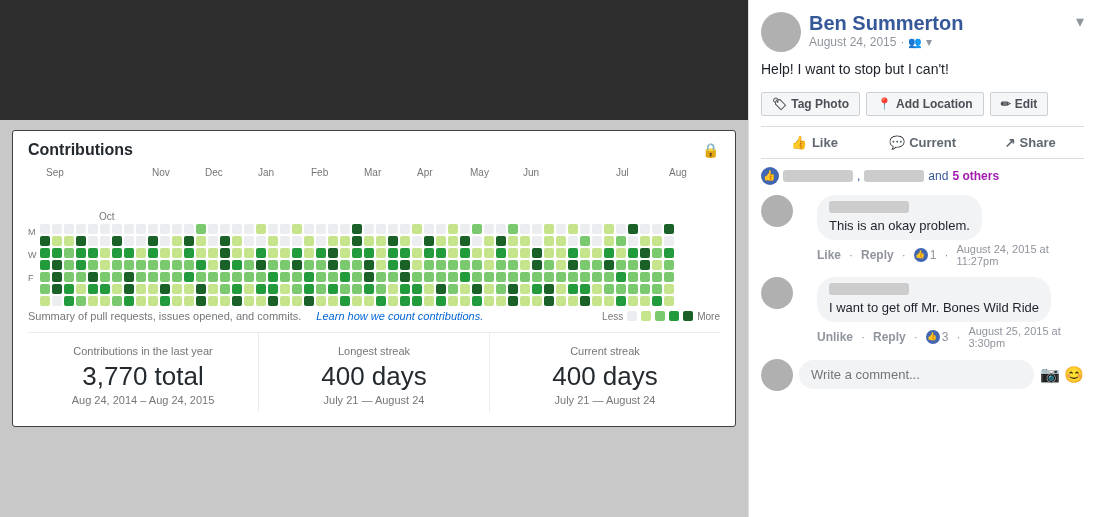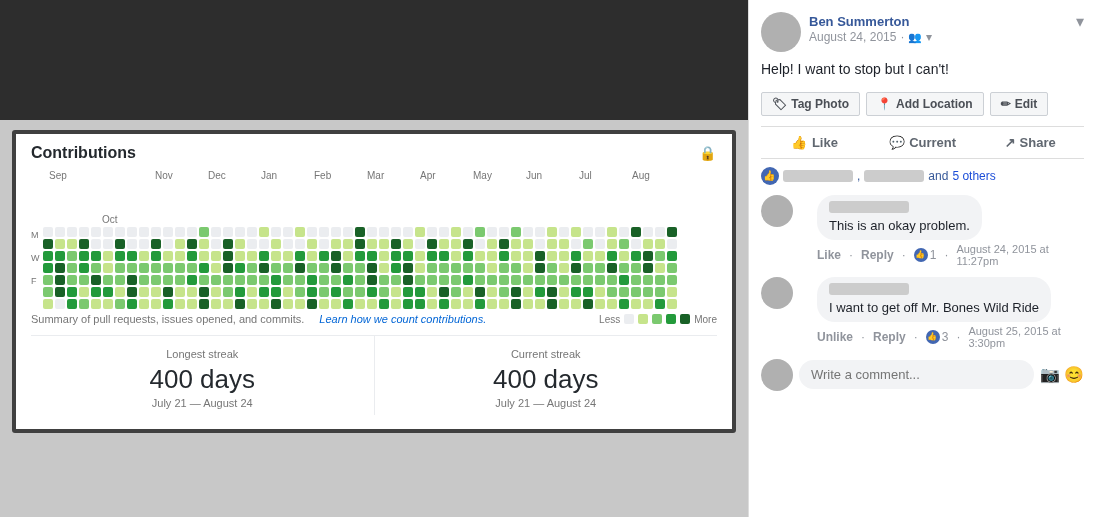--- a/index.html
+++ b/index.html
@@ -23,21 +23,21 @@
 
     .dark-top {
       width: 100%;
       height: 120px;
       background: #2d2d2d;
     }
 
     .contributions-card {
       margin: 10px 12px;
       background: #fff;
-      border: 4px solid #404040;
+      border: 1px solid #404040;
       border-radius: 3px;
       padding: 10px 15px 14px;
     }
 
     .card-header {
       display: flex;
       justify-content: space-between;
       align-items: center;
       margin-bottom: 8px;
     }
@@ -182,21 +182,21 @@
       background: #b0b0b0;
       flex-shrink: 0;
     }
 
     .post-meta {
       flex: 1;
       margin-left: 8px;
     }
 
     .post-author {
-      font-size: 13px;
+      font-size: 20px;
       font-weight: 700;
       color: #365899;
     }
 
     .post-date-row {
       display: flex;
       align-items: center;
       gap: 4px;
       font-size: 12px;
       color: #90949c;
@@ -257,22 +257,23 @@
       background: #4267B2;
       border-radius: 50%;
       display: inline-flex;
       align-items: center;
       justify-content: center;
       color: white;
       font-size: 10px;
     }
 
     .reaction-names {
-      color: #1d4ed8;
+      color: #a21caf;
       cursor: pointer;
+      font-weight: bold;
     }
 
     .blurred-name {
       display: inline-block;
       background: #ccc;
       color: transparent;
       border-radius: 3px;
       height: 12px;
       vertical-align: middle;
     }
@@ -448,21 +449,21 @@
           <span class="month-label" style="width: 53px;">Sep</span>
           <span class="month-label" style="width: 53px; margin-top: 44px;">Oct</span>
           <span class="month-label" style="width: 53px;">Nov</span>
           <span class="month-label" style="width: 53px;">Dec</span>
           <span class="month-label" style="width: 53px;">Jan</span>
           <span class="month-label" style="width: 53px;">Feb</span>
           <span class="month-label" style="width: 53px;">Mar</span>
           <span class="month-label" style="width: 53px;">Apr</span>
           <span class="month-label" style="width: 53px;">May</span>
           <span class="month-label" style="width: 53px;">Jun</span>
-          <span class="month-label" style="width: 53px;">Jul</span>
+          <span class="month-label" style="width: 53px; margin-left: 40px;">Jul</span>
           <span class="month-label" style="width: 53px;">Aug</span>
         </div>
       <div class="graph-area">
         <div class="day-labels" id="day-labels">
             <span class="day-label">M</span>
             <span class="day-label"></span>
             <span class="day-label">W</span>
             <span class="day-label"></span>
             <span class="day-label">F</span>
             <span class="day-label"></span>
@@ -957,20 +958,25 @@
         <span class="legend-cell c0"></span>
         <span class="legend-cell c1"></span>
         <span class="legend-cell c2"></span>
         <span class="legend-cell c3"></span>
         <span class="legend-cell c4"></span>
         <span>More</span>
       </div>
     </div>
 
     <div class="stats-row" id="stats-row">
+        <div class="stat-box">
+      <div class="stat-label">Contributions in the last year</div>
+      <div class="stat-value">3,770 total</div>
+      <div class="stat-range">Aug 24, 2014 – Aug 24, 2015</div>
+    </div>
         <div class="stat-box">
       <div class="stat-label">Longest streak</div>
       <div class="stat-value">400 days</div>
       <div class="stat-range">July 21 — August 24</div>
     </div>
         <div class="stat-box">
       <div class="stat-label">Current streak</div>
       <div class="stat-value">400 days</div>
       <div class="stat-range">July 21 — August 24</div>
     </div>

